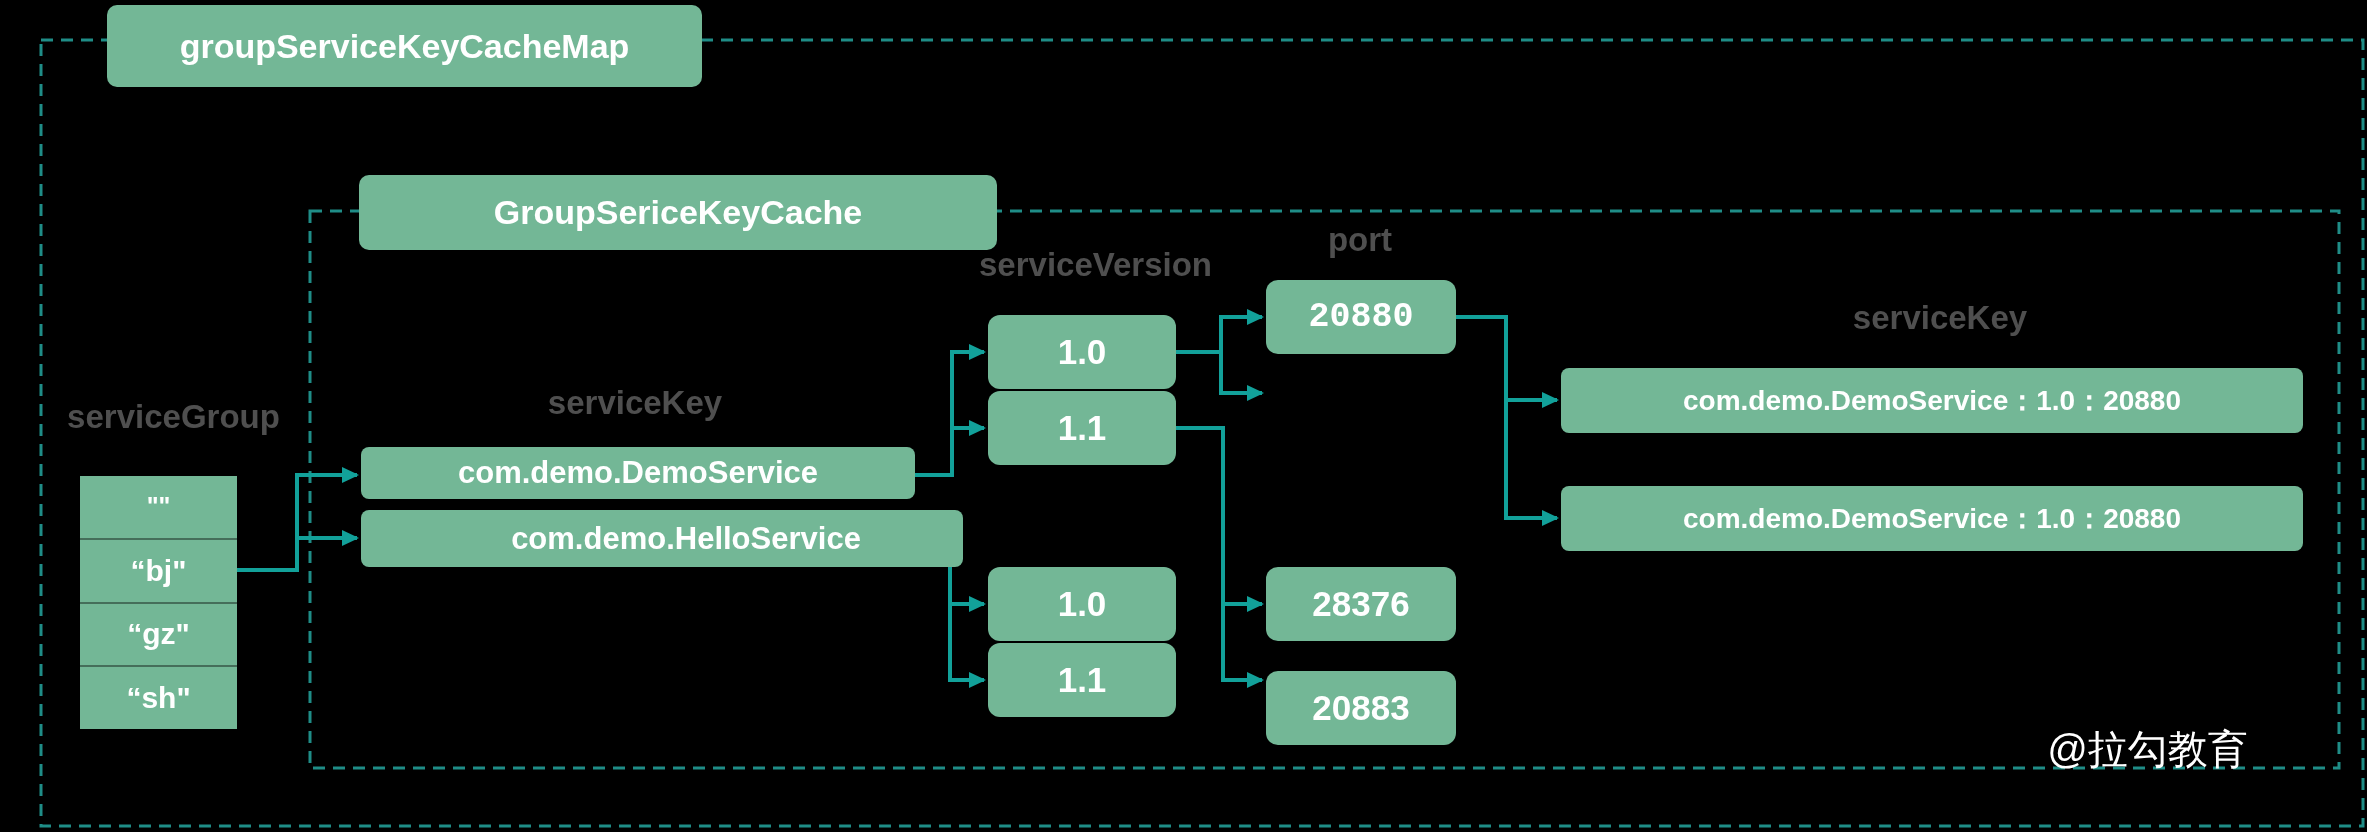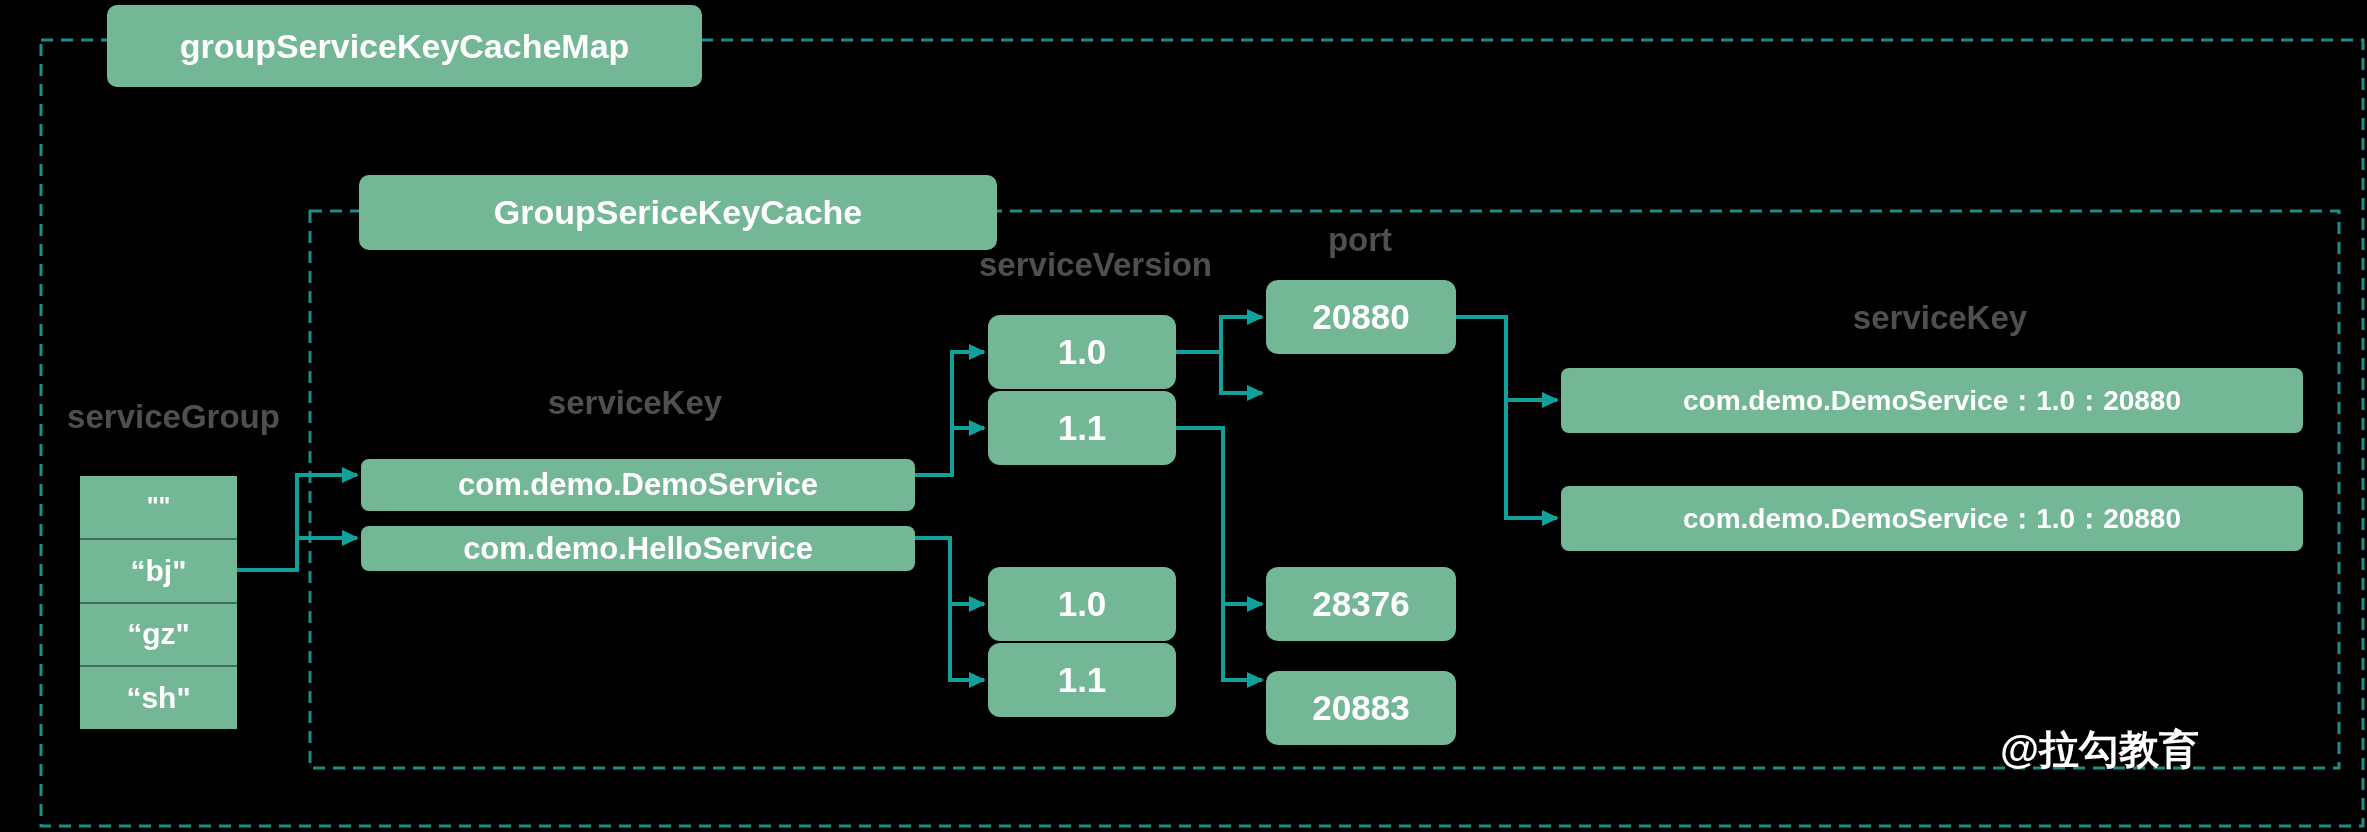--- a/index.html
+++ b/index.html
@@ -34,21 +34,21 @@
   }
   .sg-row{
     flex:1;display:flex;align-items:center;justify-content:center;
     color:#fff;font-weight:700;font-size:30px;
     border-bottom:2px solid rgba(0,0,0,0.4);
   }
   .sg-row:last-child{border-bottom:none;}
   .sg-row.empty{font-size:25px;}
   #watermark{
     position:absolute;z-index:3;left:2000px;top:722px;width:295px;
-    color:#fff;font-weight:700;font-size:40px;text-align:left;white-space:nowrap;
+    color:#fff;font-weight:400;font-size:40px;text-align:center;white-space:nowrap;
   }
 </style>
 </head>
 <body>
 
 <div id="stage">
 
   <svg id="connector-layer" width="2367" height="832" viewBox="0 0 2367 832">
     <defs>
       <marker id="ah" markerUnits="userSpaceOnUse" markerWidth="18" markerHeight="16" refX="15" refY="8" orient="auto">
@@ -98,34 +98,34 @@
 
   <div id="service-group-stack">
     <div class="sg-row empty">""</div>
     <div class="sg-row">“bj"</div>
     <div class="sg-row">“gz"</div>
     <div class="sg-row">“sh"</div>
   </div>
 
   <div class="label-gray" style="left:505px;top:384px;width:260px;">serviceKey</div>
 
-  <div class="box-green name-box" style="left:361px;top:447px;width:554px;height:52px;margin-top:12px;">com.demo.DemoService</div>
-  <div class="box-green name-box" style="left:361px;top:526px;width:554px;height:45px;">com.demo.HelloService</div>
+  <div class="box-green name-box" style="left:361px;top:447px;width:554px;height:52px;">com.demo.DemoService</div>
+  <div class="box-green name-box" style="left:361px;top:510px;width:554px;height:57px;padding-left:48px;">com.demo.HelloService</div>
 
   <div class="label-gray" style="left:952px;top:246px;width:260px;text-align:right;">serviceVersion</div>
 
   <div class="box-green small-box" style="left:988px;top:315px;width:188px;height:74px;">1.0</div>
   <div class="box-green small-box" style="left:988px;top:391px;width:188px;height:74px;">1.1</div>
 
   <div class="box-green small-box" style="left:988px;top:567px;width:188px;height:74px;">1.0</div>
   <div class="box-green small-box" style="left:988px;top:643px;width:188px;height:74px;">1.1</div>
 
   <div class="label-gray" style="left:1280px;top:221px;width:160px;">port</div>
 
-  <div class="box-green small-box" style="left:1266px;top:280px;width:190px;height:74px;">20880</div>
+  <div class="box-green small-box" style="left:1266px;top:280px;width:190px;height:74px;font-family:Liberation Mono, monospace;">20880</div>
 
   <div class="box-green small-box" style="left:1266px;top:567px;width:190px;height:74px;">28376</div>
   <div class="box-green small-box" style="left:1266px;top:643px;width:190px;height:74px;margin-top:28px;">20883</div>
 
   <div class="label-gray" style="left:1842px;top:299px;width:196px;">serviceKey</div>
 
   <div class="box-green key-box" style="left:1561px;top:368px;width:742px;height:65px;">com.demo.DemoService：1.0：20880</div>
   <div class="box-green key-box" style="left:1561px;top:486px;width:742px;height:65px;">com.demo.DemoService：1.0：20880</div>
 
   <div id="watermark">@拉勾教育</div>

